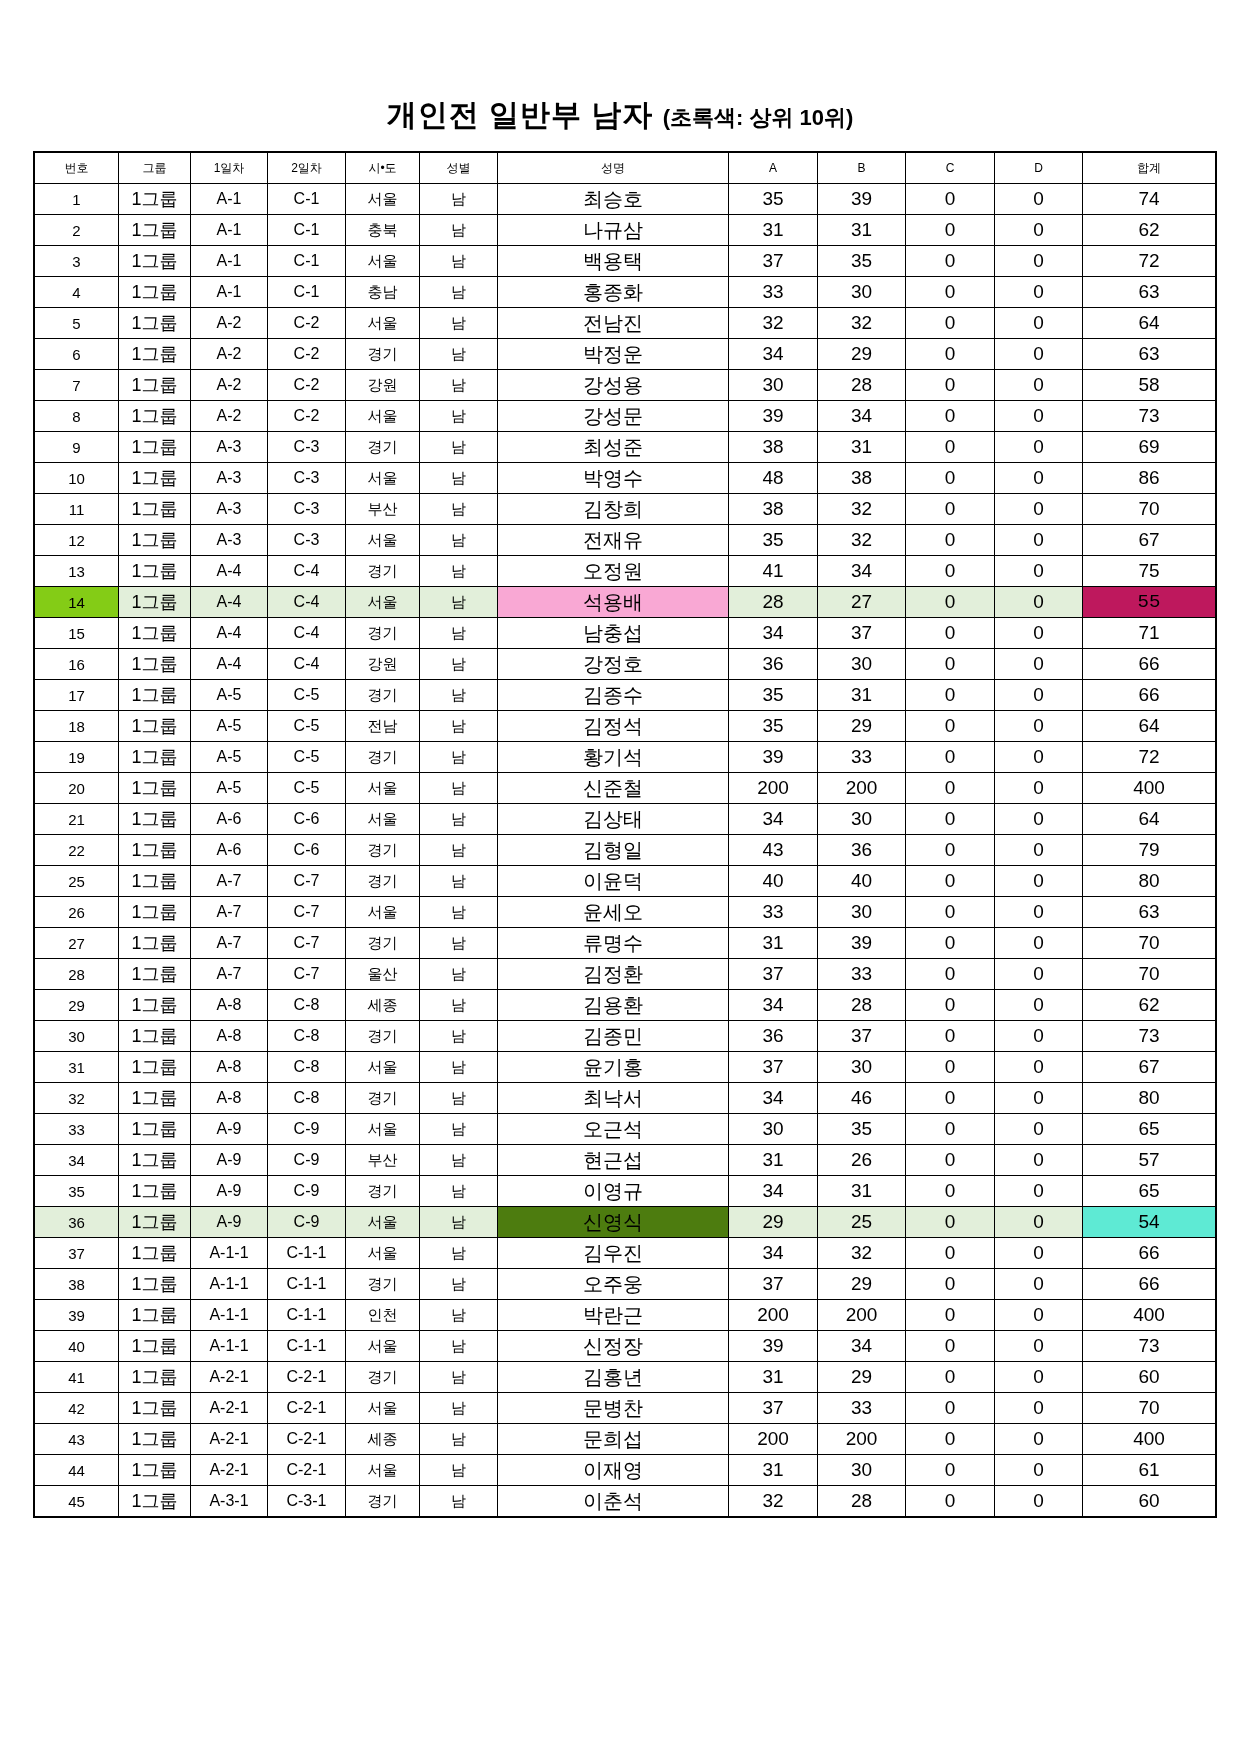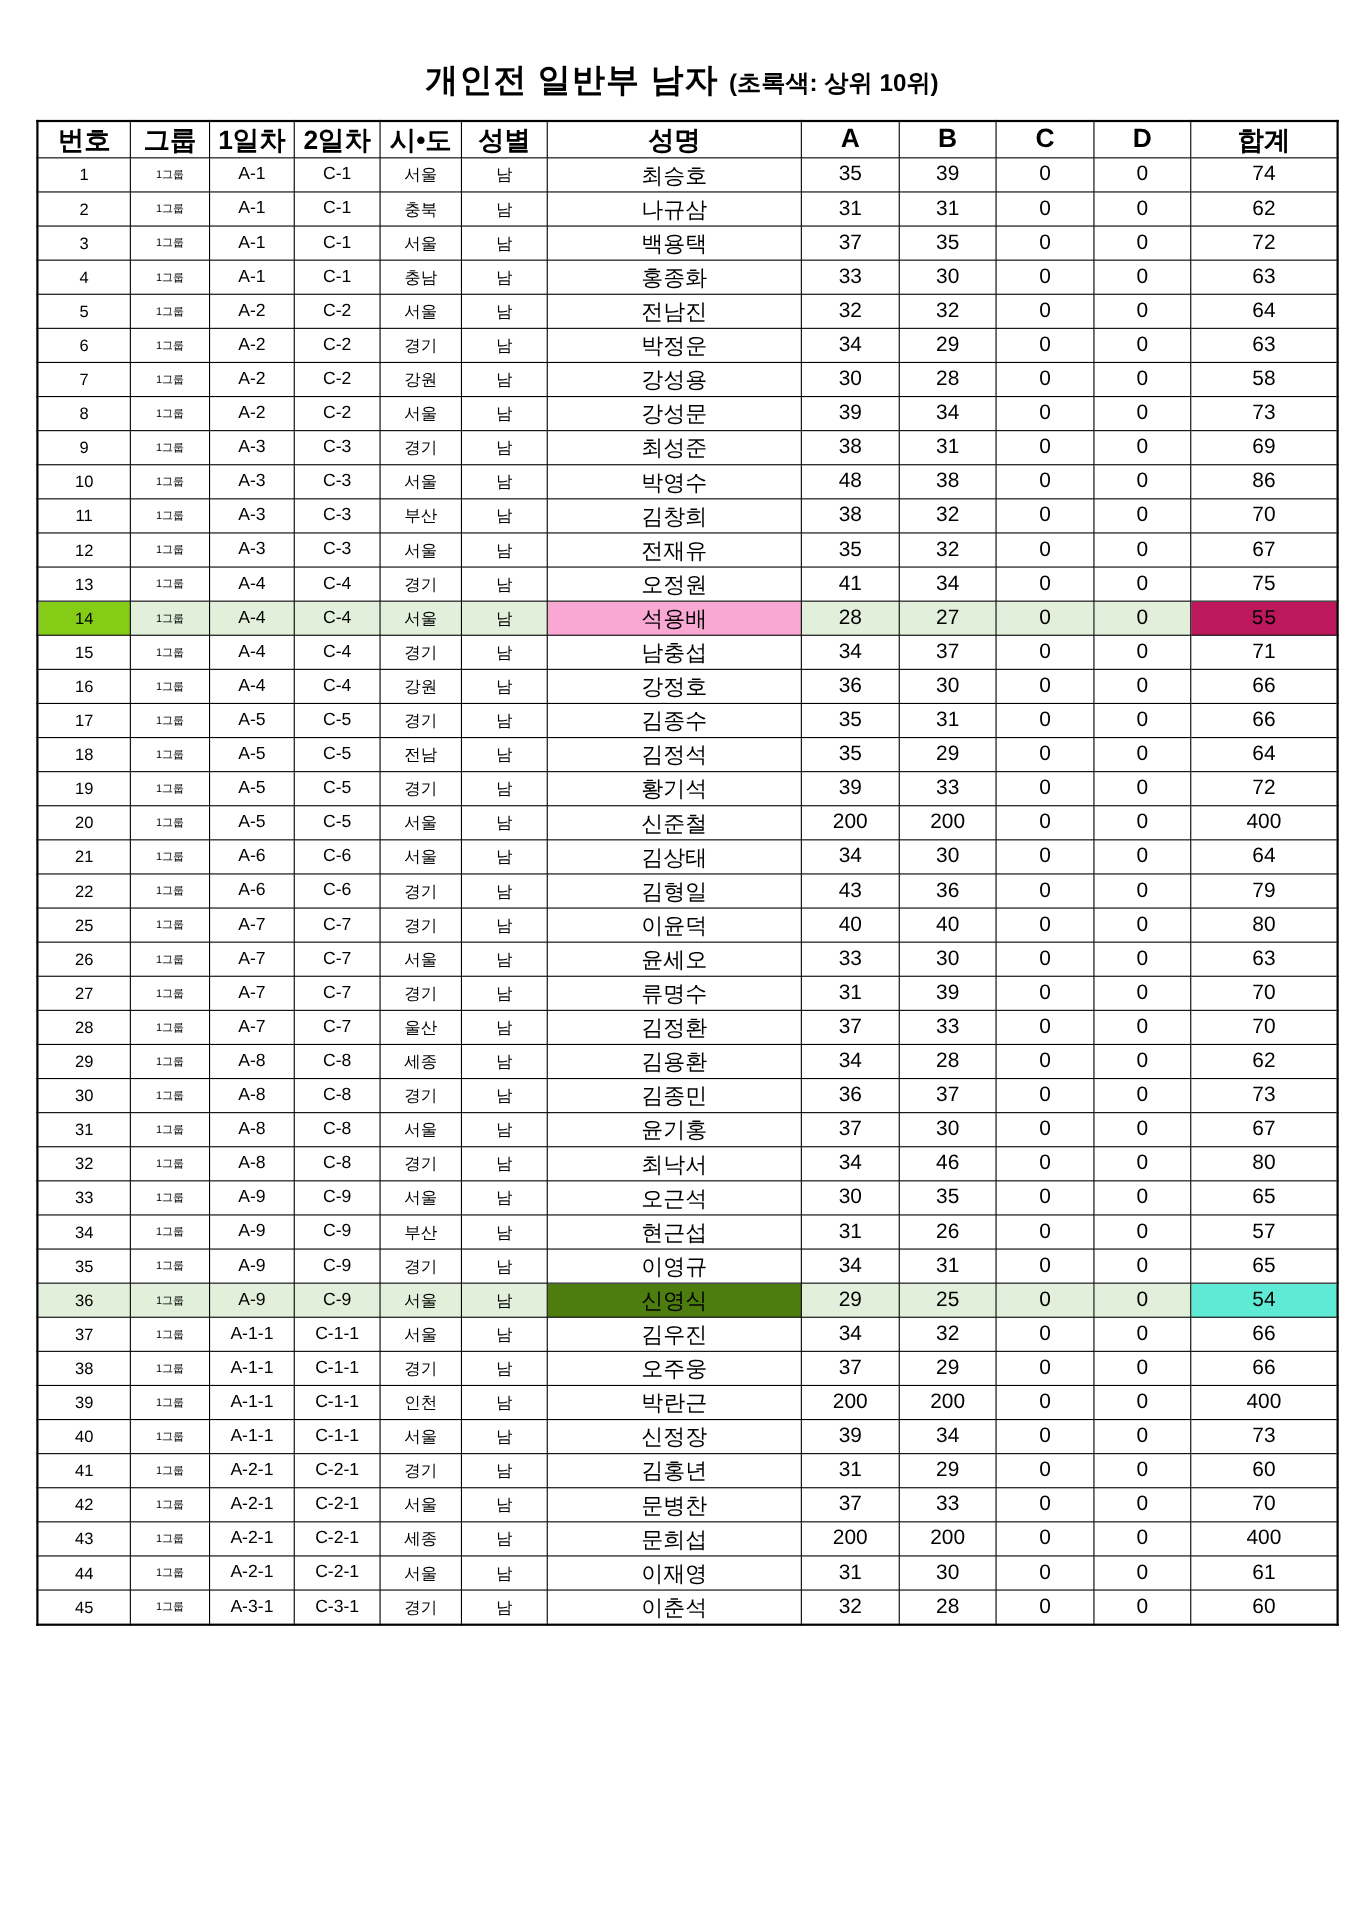--- a/index.html
+++ b/index.html
@@ -2,45 +2,45 @@
 <html><head>
 <meta charset="utf-8">
 <style>
   html,body{margin:0;padding:0;}
   body{
     width:1240px;height:1753px;background:#ffffff;
     font-family:"Liberation Sans","DejaVu Sans",sans-serif;
     color:#000;
   }
   .title{
-    margin:0;padding:53px 0 15px 0;
+    margin:0;padding:95px 0 15px 0;
     text-align:center;
     font-size:30px;font-weight:bold;letter-spacing:1px;
   }
   .title .note{font-size:22px;font-weight:bold;letter-spacing:0;}
   table.results{
     border-collapse:collapse;table-layout:fixed;
     margin-left:33px;width:1169px;
     border:2px solid #000;
   }
   th,td{
     border:1.5px solid #000;
     height:30px;padding:0;text-align:center;vertical-align:middle;
     overflow:hidden;white-space:nowrap;
     background:#fff;
   }
-  th{font-weight:bold;font-size:24px;}
+  th{font-weight:normal;font-size:12px;}
   
   .col0{width:83px;}  .col1{width:71px;}  .col2{width:76px;}
   .col3{width:77px;}  .col4{width:73px;}  .col5{width:77px;}
   .col6{width:230px;} .col7{width:88px;}  .col8{width:87px;}
   .col9{width:88px;}  .col10{width:87px;} .col11{width:132px;}
   
   td.col0{font-size:15px;}
-  td.col1{font-size:10px;}
+  td.col1{font-size:18px;}
   td.col2,td.col3{font-size:16px;}
   td.col4,td.col5{font-size:15px;}
   td.col6{font-size:20px;}
   td.col7,td.col8,td.col9,td.col10,td.col11{font-size:19px;}
 </style>
 </head>
 <body>
 
 <div class="page">
   <h1 class="title"><span>개인전 일반부 남자</span> <span class="note">(초록색: 상위 10위)</span></h1>

